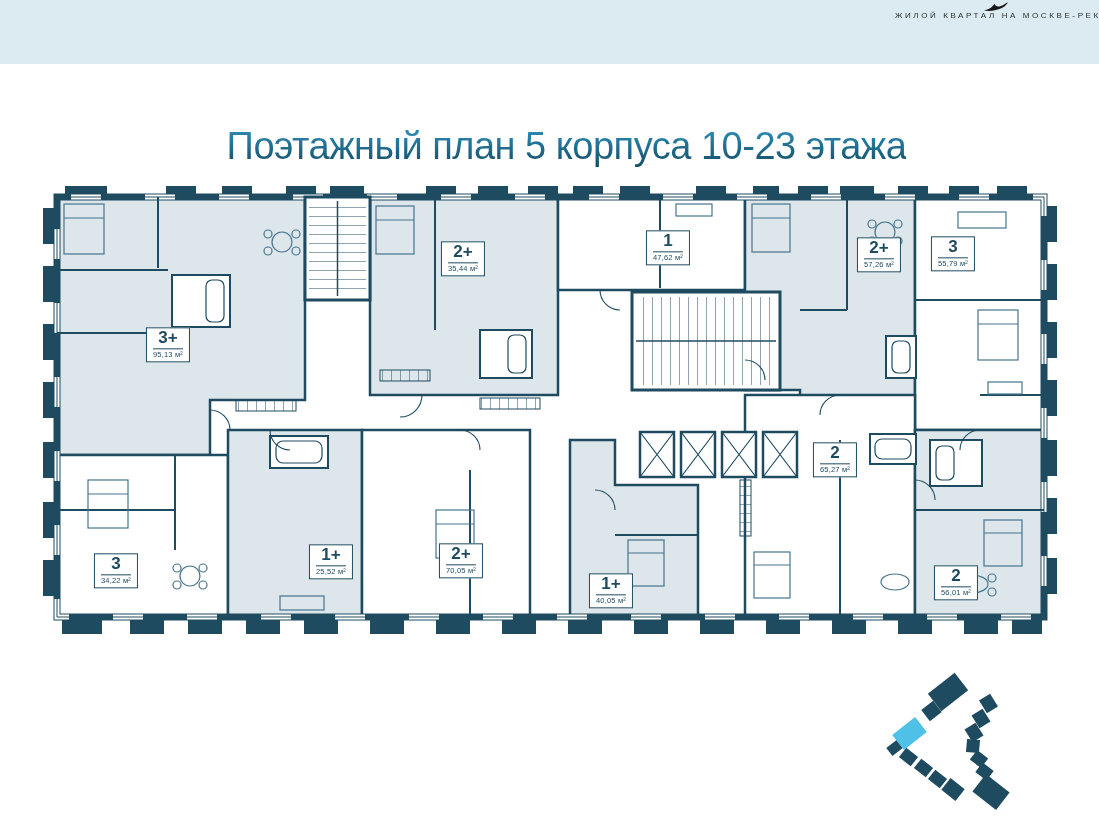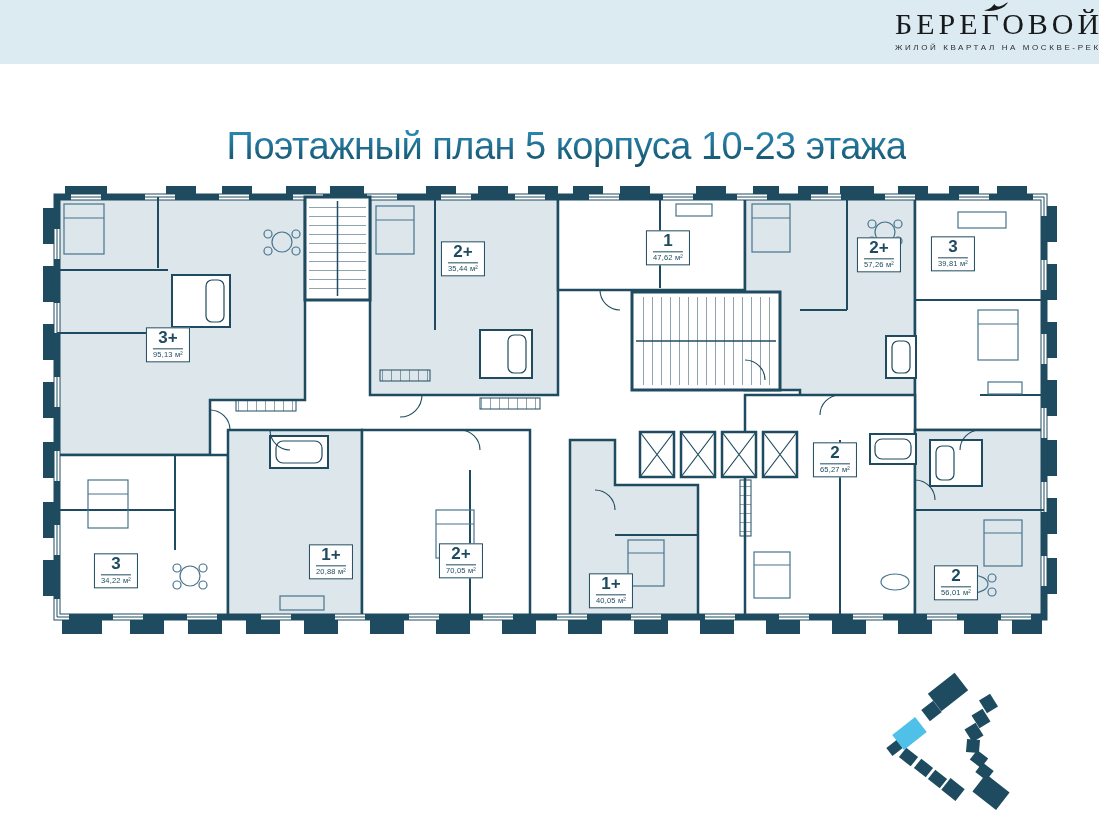--- a/index.html
+++ b/index.html
@@ -51,21 +51,20 @@
 </head>
 <body>
 
 <div class="page">
 
   <header class="header">
     <div class="logo">
       <svg class="bird" viewBox="0 0 32 14">
         <path d="M1 11 C7 10 11 8 14 3 C15 6 18 7 21 6 C25 5 28 2 31 1 C28 5 25 8 21 9 C16 11 8 13 1 11 Z" fill="#17191a"></path>
       </svg>
-      <div class="logo-title">БЕРЕГОВОЙ</div>
       <div class="logo-sub">ЖИЛОЙ КВАРТАЛ НА МОСКВЕ-РЕКЕ</div>
     </div>
   </header>
 
   <h1 class="title">Поэтажный план 5 корпуса 10-23 этажа</h1>
 
   <div class="plan">
     <svg width="1020" height="460" viewBox="0 0 1020 460">
       <defs>
         <pattern id="stv" width="9" height="9" patternUnits="userSpaceOnUse">
@@ -279,29 +278,29 @@
   <div class="apt-label" style="left:668px;top:248px">
     <div class="apt-rooms">1</div>
     <div class="apt-area">47,62 м²</div>
   </div>
   <div class="apt-label" style="left:879px;top:255px">
     <div class="apt-rooms">2+</div>
     <div class="apt-area">57,26 м²</div>
   </div>
   <div class="apt-label" style="left:953px;top:254px">
     <div class="apt-rooms">3</div>
-    <div class="apt-area">39,81 м²</div>
+    <div class="apt-area">55,79 м²</div>
   </div>
   <div class="apt-label" style="left:116px;top:571px">
     <div class="apt-rooms">3</div>
     <div class="apt-area">34,22 м²</div>
   </div>
   <div class="apt-label" style="left:331px;top:562px">
     <div class="apt-rooms">1+</div>
-    <div class="apt-area">20,88 м²</div>
+    <div class="apt-area">25,52 м²</div>
   </div>
   <div class="apt-label" style="left:461px;top:561px">
     <div class="apt-rooms">2+</div>
     <div class="apt-area">70,05 м²</div>
   </div>
   <div class="apt-label" style="left:611px;top:591px">
     <div class="apt-rooms">1+</div>
     <div class="apt-area">40,05 м²</div>
   </div>
   <div class="apt-label" style="left:835px;top:460px">

